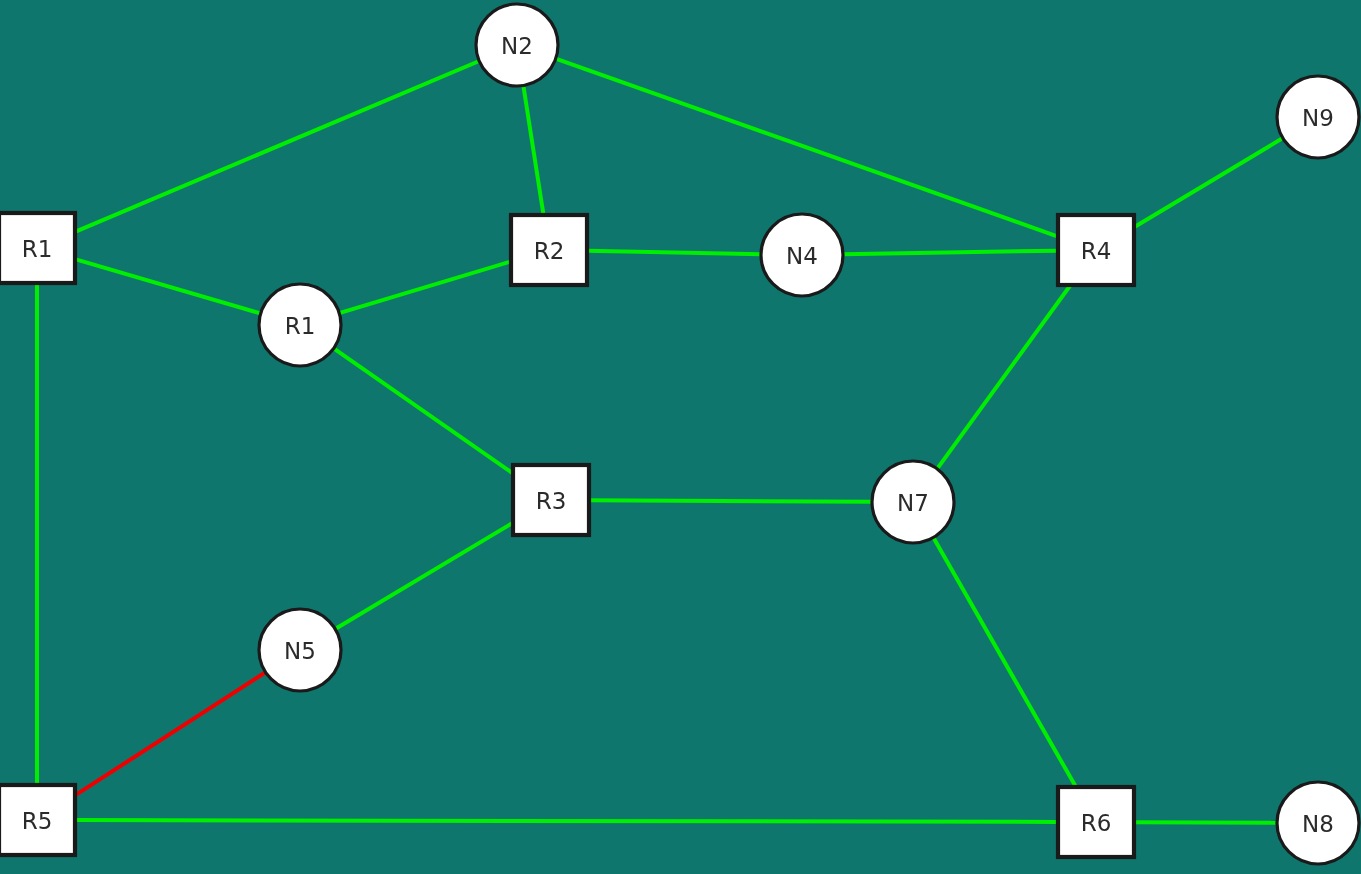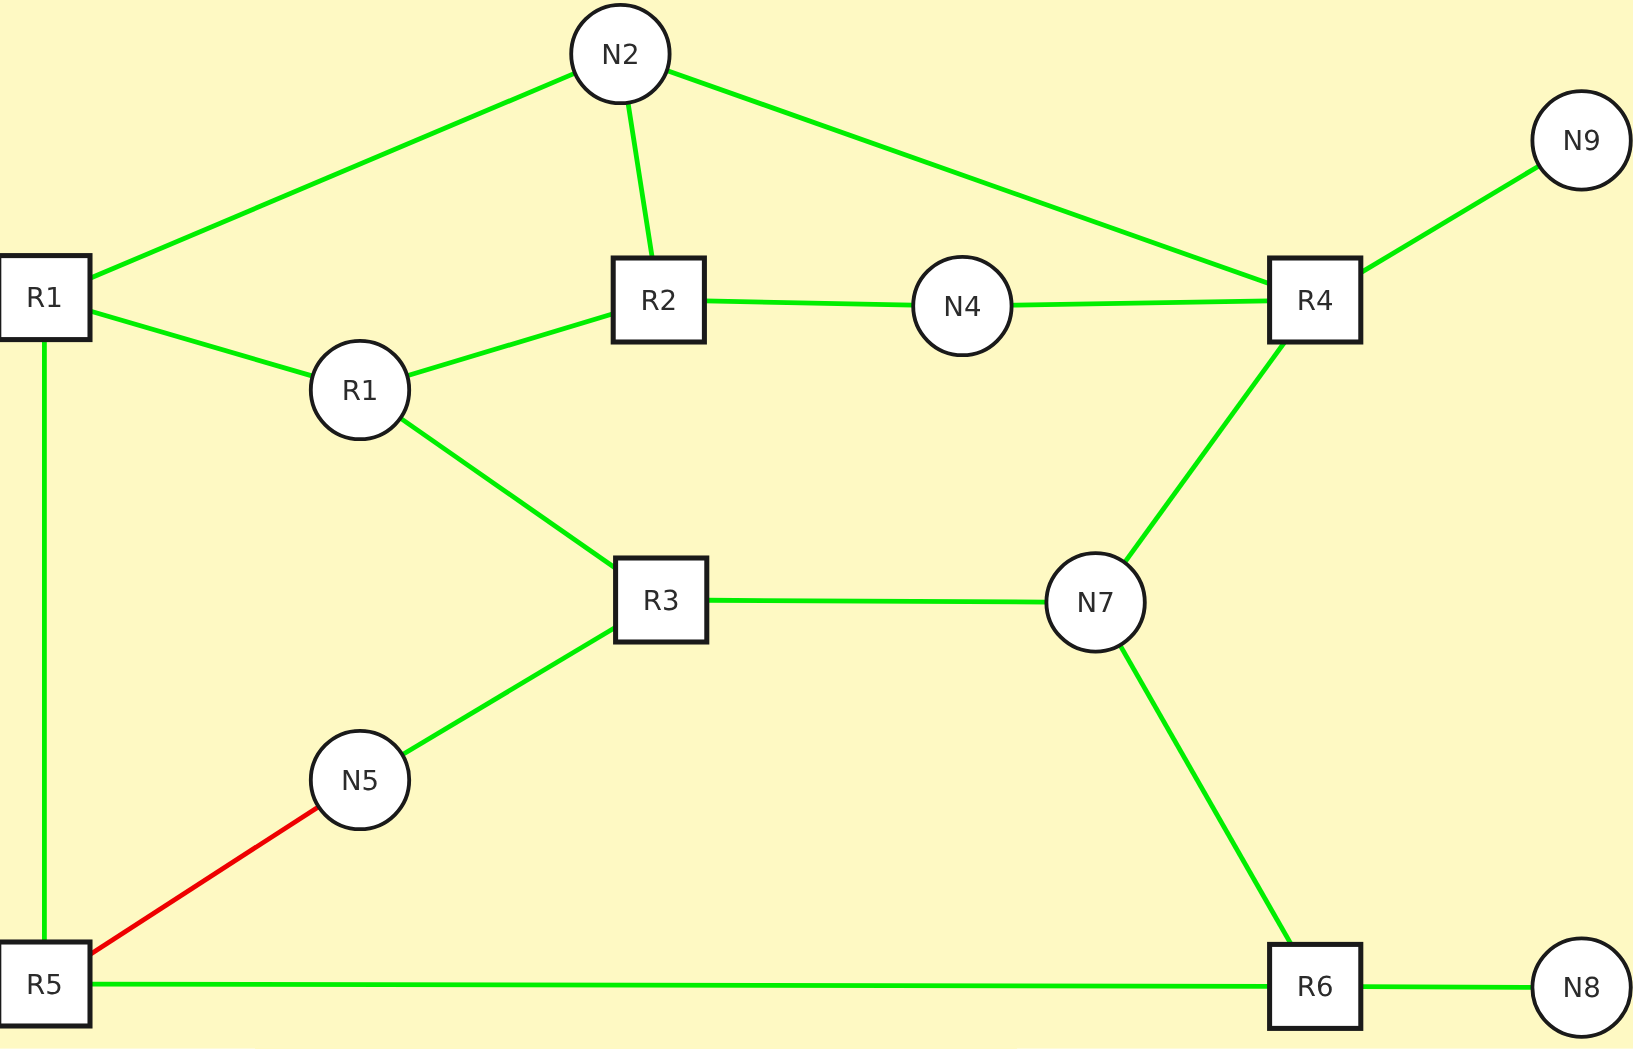--- a/index.html
+++ b/index.html
@@ -43,21 +43,21 @@
     fill: #2b2b2b;
     text-anchor: middle;
     dominant-baseline: central;
     pointer-events: none;
     user-select: none;
   }
 </style>
 </head>
 <body>
 
-<div id="diagram-root" style="width: 1361px; height: 874px; background: #fef9c3;">
+<div id="diagram-root" style="width: 1361px; height: 874px; background: #0f766e;">
   <svg id="graph-svg" viewBox="0 0 1361 874" xmlns="http://www.w3.org/2000/svg">
     <g id="edge-layer">
         <line x1="75" y1="231.92916666666667" x2="479.23817147352923" y2="60.97010664765326" stroke="#00ee00" stroke-width="4" class="edge-line"></line>
         <line x1="523.3234239715935" y1="85.50943481802082" x2="543.5365853658536" y2="215" stroke="#00ee00" stroke-width="4" class="edge-line"></line>
         <line x1="555.6490289418388" y1="58.684025791151896" x2="1058" y2="236.54576856649396" stroke="#00ee00" stroke-width="4" class="edge-line"></line>
         <line x1="75" y1="259.1254752851711" x2="260.65175021369686" y2="313.4797899865196" stroke="#00ee00" stroke-width="4" class="edge-line"></line>
         <line x1="37" y1="283" x2="37" y2="785" stroke="#00ee00" stroke-width="4" class="edge-line"></line>
         <line x1="339.25783575736705" y1="313.17535067549187" x2="511" y2="261.4457831325301" stroke="#00ee00" stroke-width="4" class="edge-line"></line>
         <line x1="333.6325149201657" y1="348.4489645857729" x2="513" y2="473.50597609561754" stroke="#00ee00" stroke-width="4" class="edge-line"></line>
         <line x1="587" y1="250.7509881422925" x2="761.0080043419437" y2="254.18988150873406" stroke="#00ee00" stroke-width="4" class="edge-line"></line>

